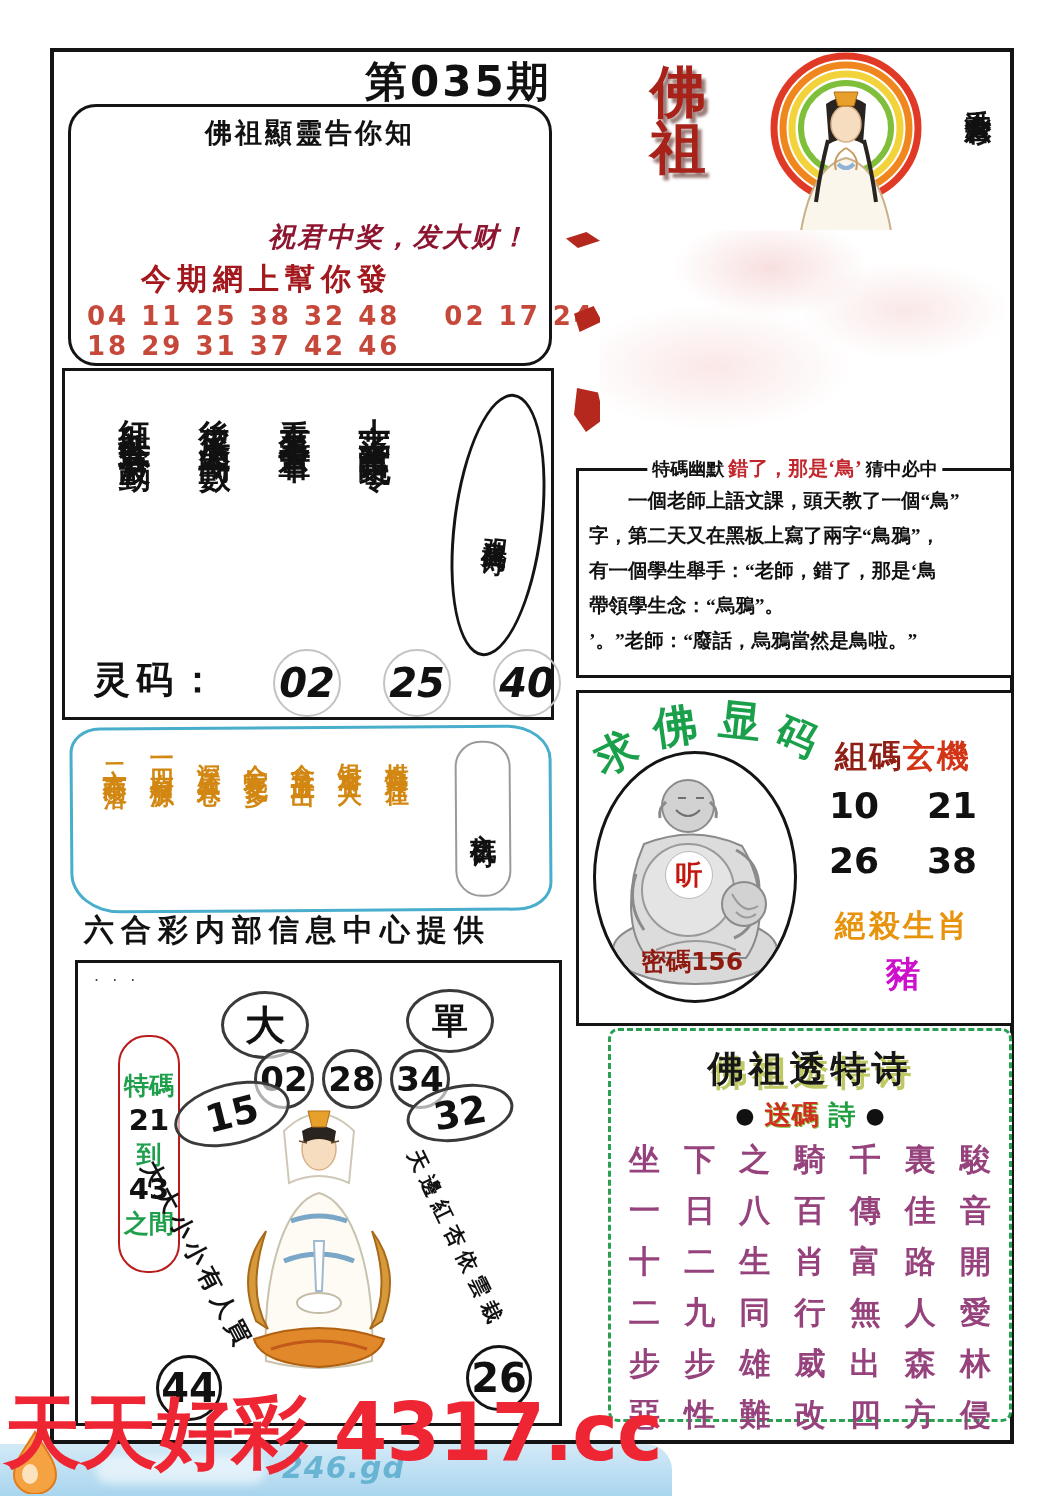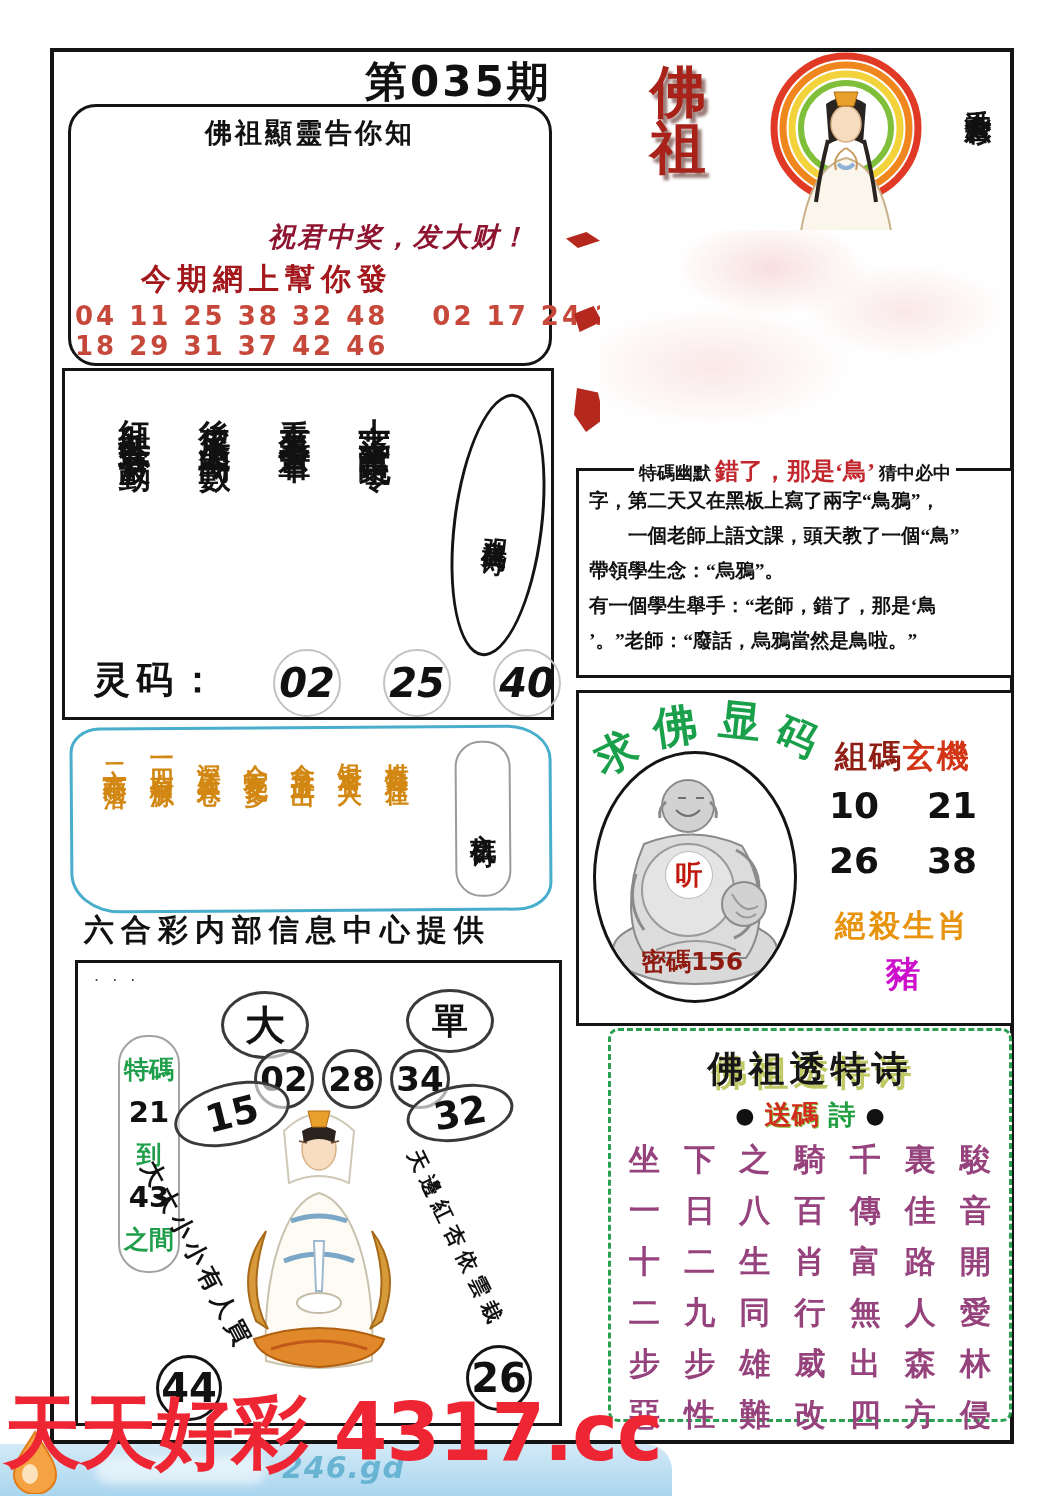--- a/index.html
+++ b/index.html
@@ -9,21 +9,21 @@
   .kai{font-family:"Liberation Serif","DejaVu Serif",serif;}
   
   .sheet{left:50px;top:48px;width:956px;height:1388px;border:4px solid #141414;background:#fff;}
   .issue{left:365px;top:54px;font-size:42px;font-weight:900;letter-spacing:3px;}
   
   .boxA{left:68px;top:104px;width:478px;height:256px;border:3px solid #141414;border-radius:28px;}
   .a-title{left:0;right:0;top:8px;text-align:center;font-size:27px;font-weight:900;letter-spacing:3px;}
   .a-body{left:14px;right:12px;top:44px;font-size:14.5px;font-weight:700;line-height:1.45;text-align:justify;text-indent:1.6em;}
   .a-wish{right:20px;top:112px;font-size:27px;font-weight:900;font-style:italic;color:#8e1530;letter-spacing:2px;}
   .a-slogan{left:70px;top:152px;font-size:30px;font-weight:900;color:#a3181d;letter-spacing:6px;}
-  .a-nums{left:4px;display:flex;column-gap:44px;font-size:26px;font-weight:800;color:#c6483a;letter-spacing:3px;white-space:nowrap;}
+  .a-nums{left:16px;display:flex;column-gap:44px;font-size:26px;font-weight:800;color:#c6483a;letter-spacing:3px;white-space:nowrap;}
   .a-n1{top:194px;} .a-n2{top:224px;}
   
   .boxB{left:62px;top:368px;width:486px;height:346px;border:3px solid #141414;}
   .vcol{position:absolute;top:22px;writing-mode:vertical-rl;text-orientation:upright;
         font-size:32px;font-weight:900;letter-spacing:7px;}
   .oval{left:388px;top:22px;width:84px;height:258px;border:3px solid #141414;border-radius:50%;
         transform:rotate(7deg);display:flex;align-items:center;justify-content:center;}
   .oval-txt{writing-mode:vertical-rl;text-orientation:upright;font-size:25px;font-weight:800;letter-spacing:3px;}
   .lm-label{left:28px;top:284px;font-size:37px;font-weight:900;letter-spacing:6px;}
   .lm-circles{left:208px;top:278px;display:flex;column-gap:42px;}
@@ -34,22 +34,22 @@
         border-radius:30px 45px 35px 50px/25px 35px 28px 40px;transform:rotate(-.4deg);}
   .ocol{position:absolute;top:15px;writing-mode:vertical-rl;text-orientation:upright;
         font-size:24px;font-weight:800;color:#d28712;letter-spacing:5px;}
   .xj-pill{left:382px;top:13px;width:52px;height:152px;border:2px solid #9a9a9a;border-radius:26px;
            display:flex;align-items:center;justify-content:center;}
   .xj-txt{writing-mode:vertical-rl;text-orientation:upright;font-size:26px;font-weight:900;letter-spacing:4px;}
   .provider{left:84px;top:910px;font-size:30px;font-weight:900;letter-spacing:7px;text-align:right;}
   
   .boxD{left:75px;top:960px;width:481px;height:460px;border:3px solid #141414;}
   .dots{left:16px;top:8px;font-size:16px;color:#444;letter-spacing:4px;}
-  .gpill{left:40px;top:72px;width:58px;height:234px;border:2px solid #a3a3a3;border-radius:29px;
-         display:flex;flex-direction:column;align-items:center;justify-content:center;row-gap:9px;}
+  .gpill{left:40px;top:72px;width:58px;height:234px;border:2px solid #b91c1c;border-radius:29px;
+         display:flex;flex-direction:column;align-items:center;justify-content:center;row-gap:1px;}
   .gp-g{color:#1f9e4b;font-size:25px;font-weight:900;}
   .gp-b{color:#111;font-size:29px;font-weight:900;}
   .ell{position:absolute;border:3px solid #3a3a3a;border-radius:50%;display:flex;
        align-items:center;justify-content:center;font-weight:900;background:rgba(255,255,255,.6);}
   .ell-da{left:143px;top:28px;width:82px;height:62px;font-size:40px;}
   .ell-dan{left:328px;top:26px;width:82px;height:58px;font-size:36px;}
   .ncirc{width:54px;height:54px;border:3px solid #3a3a3a;border-radius:50%;display:flex;
          align-items:center;justify-content:center;font-size:34px;font-weight:900;background:rgba(255,255,255,.6);}
   .gy-circles{left:176px;top:86px;display:flex;column-gap:8px;}
   .ell-15{left:95px;top:120px;width:112px;height:56px;font-size:38px;transform:rotate(-14deg);}
@@ -74,21 +74,21 @@
   .censor{left:600px;top:230px;width:406px;height:236px;background:
           radial-gradient(140px 70px at 42% 16%,rgba(242,196,196,.55),rgba(255,255,255,0) 70%),
           radial-gradient(200px 90px at 28% 58%,rgba(246,208,208,.5),rgba(255,255,255,0) 70%),
           radial-gradient(150px 70px at 75% 34%,rgba(244,203,203,.45),rgba(255,255,255,0) 70%),#fff;
           z-index:4;}
   
   .boxJ{left:576px;top:468px;width:432px;height:204px;border:3px solid #141414;z-index:6;background:#fff;}
   .j-head{left:50%;top:-16px;transform:translateX(-50%);background:#fff;padding:0 5px;
           white-space:nowrap;display:flex;align-items:baseline;column-gap:4px;}
   .j-b{font-size:18px;font-weight:800;}
-  .j-r{font-size:24px;font-weight:900;color:#c1272d;}
+  .j-r{font-size:20px;font-weight:900;color:#c1272d;}
   .j-body{left:10px;right:8px;top:12px;}
   .j-line{font-size:19.5px;line-height:1.8;font-weight:600;font-family:"Liberation Serif","DejaVu Serif",serif;}
   
   .boxF{left:576px;top:690px;width:432px;height:330px;border:3px solid #141414;z-index:6;background:#fff;}
   .gs{position:absolute;color:#1aa04a;font-weight:900;font-family:"Liberation Serif","DejaVu Serif",serif;}
   .gs1{left:16px;top:32px;font-size:42px;transform:rotate(-26deg);}
   .gs2{left:74px;top:4px;font-size:44px;transform:rotate(-8deg);}
   .gs3{left:140px;top:0px;font-size:42px;transform:rotate(6deg);}
   .gs4{left:198px;top:16px;font-size:40px;transform:rotate(24deg);}
   .f-ellipse{left:14px;top:58px;width:198px;height:246px;border:3px solid #141414;border-radius:50%;overflow:hidden;}
@@ -243,24 +243,24 @@
 <div class="abs side-cap">香港六合彩</div>
 <div class="abs censor"></div>
 
 <div class="abs boxJ">
   <div class="abs j-head">
     <span class="j-b kai">特碼幽默</span>
     <span class="j-r kai">錯了，那是‘鳥’</span>
     <span class="j-b kai">猜中必中</span>
   </div>
   <div class="abs j-body">
+      <div class="j-line">　　一個老師上語文課，頭天教了一個“鳥”</div>
       <div class="j-line">字，第二天又在黑板上寫了兩字“鳥鴉”，</div>
-      <div class="j-line">　　一個老師上語文課，頭天教了一個“鳥”</div>
+      <div class="j-line">有一個學生舉手：“老師，錯了，那是‘鳥</div>
       <div class="j-line">帶領學生念：“烏鴉”。</div>
-      <div class="j-line">有一個學生舉手：“老師，錯了，那是‘鳥</div>
       <div class="j-line">’。”老師：“廢話，烏鴉當然是鳥啦。”</div>
     </div>
 </div>
 
 <div class="abs boxF">
   <span class="gs gs1">求</span>
   <span class="gs gs2">佛</span>
   <span class="gs gs3">显</span>
   <span class="gs gs4">码</span>
 

